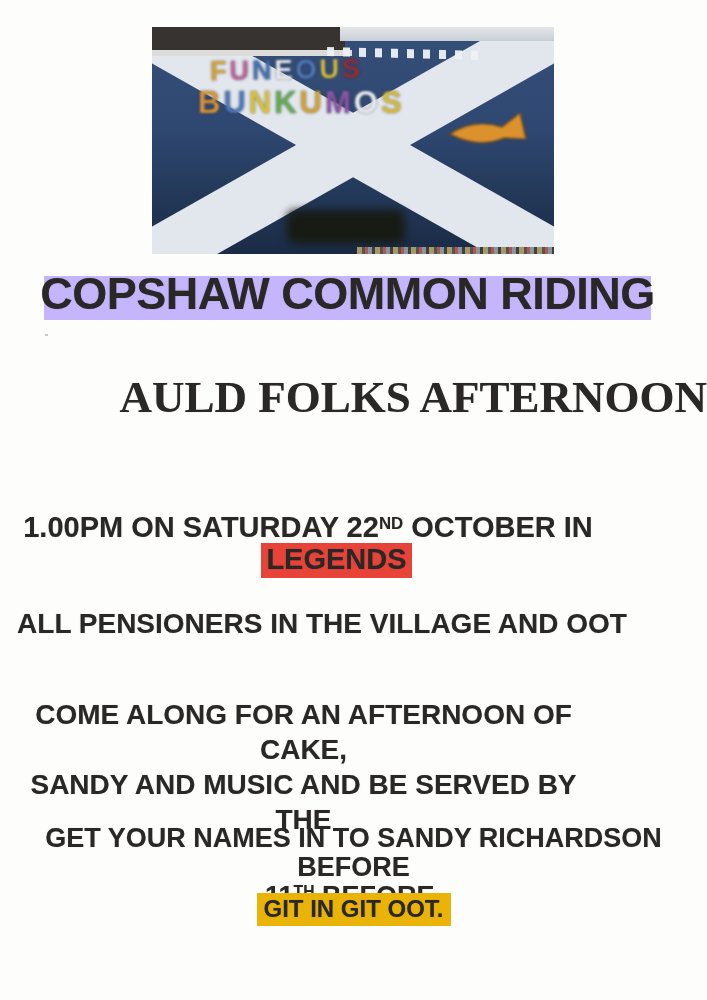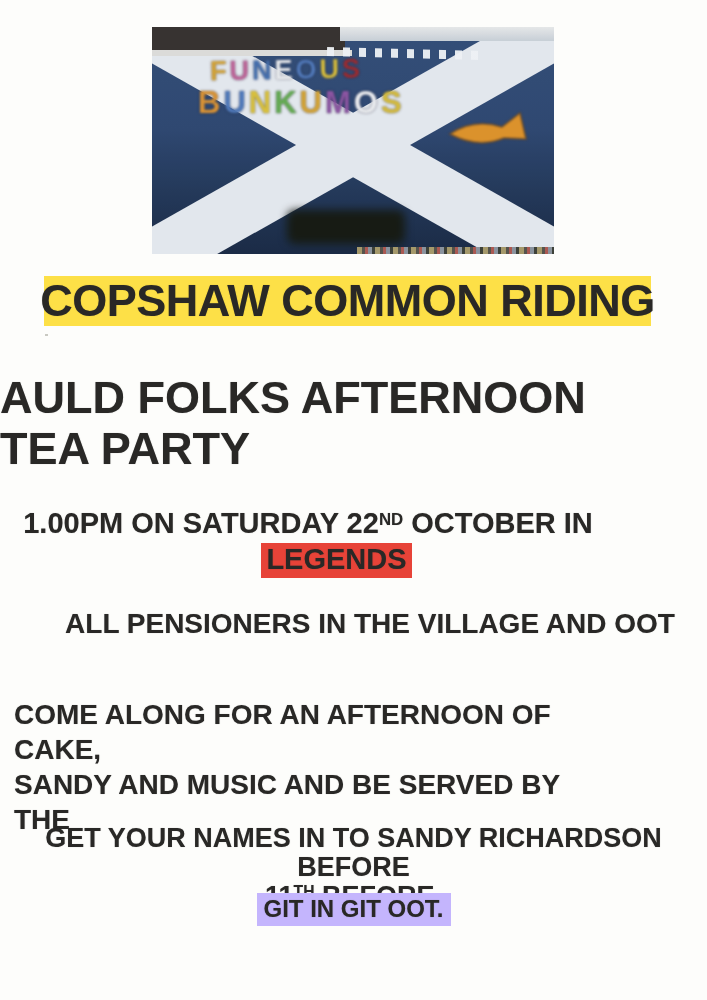--- a/index.html
+++ b/index.html
@@ -49,53 +49,53 @@
     background: #12170f; border-radius: 8px; filter: blur(4px);
   }
   .bstrip {
     left: 205px; right: 0; bottom: 0; height: 7px;
     background: repeating-linear-gradient(90deg, #a89a66 0 5px, #53524a 5px 8px, #b3564e 8px 11px, #8a94a0 11px 15px, #3a3e36 15px 18px);
   }
 
   
   .txt { text-shadow: 0 0 1px rgba(45,45,45,0.35); }
   .banner {
-    left: 44px; top: 276px; width: 607px; height: 50px;
-    background: #fde047;
-    display: flex; align-items: center; justify-content: center;
+    left: 44px; top: 276px; width: 607px; height: 44px;
+    background: #c4b5fd;
+    display: flex; align-items: flex-end; justify-content: center;
     font-size: 45px; letter-spacing: -0.5px; white-space: nowrap;
   }
   .heading {
     left: 0; top: 372px; width: 707px;
-    text-align: left; font-size: 45px; line-height: 51px;
+    text-align: right; font-size: 45px; line-height: 51px; font-family: Liberation Serif, serif;
   }
   .when {
     left: 0; top: 507px; width: 616px;
-    text-align: center; font-size: 29px; line-height: 32px; white-space: nowrap;
+    text-align: center; font-size: 29px; line-height: 40px; white-space: nowrap;
   }
   sup.ord {
     font-size: 0.58em; position: relative; top: -0.5em;
     vertical-align: baseline; letter-spacing: 0;
   }
   .venue-line { left: 0; top: 543px; width: 673px; text-align: center; font-size: 29px; }
   .venue { background: #e74338; padding: 0 5px 2px; display: inline-block; }
   .invitees {
     left: 0; top: 606px; width: 644px;
-    text-align: center; font-size: 28px; line-height: 35px; padding-left: 48px;
+    text-align: center; font-size: 28px; line-height: 35px;
   }
   .description {
-    left: 14px; top: 697px; width: 607px;
-    text-align: left; font-size: 28px; line-height: 35px;
+    left: 0; top: 697px; width: 607px;
+    text-align: center; font-size: 28px; line-height: 35px;
   }
   .rsvp {
     left: 0; top: 824px; width: 707px;
     text-align: center; font-size: 27px; line-height: 29px;
   }
   .slogan-line { left: 0; top: 893px; width: 707px; text-align: center; font-size: 24px; }
-  .slogan { background: #c4b5fd; padding: 2px 7px 3px; display: inline-block; }
+  .slogan { background: #eab308; padding: 2px 7px 3px; display: inline-block; }
   .speck { left: 45px; top: 334px; width: 3px; height: 2px; background: #c9c9c2; }
 </style>
 </head>
 <body>
 
 <div class="abs photo">
   <div class="photo-inner">
     <div class="abs band band1"></div>
     <div class="abs band band2"></div>
     <div class="abs shelf"></div>
@@ -111,21 +111,20 @@
     <div class="abs bstrip"></div>
   </div>
 </div>
 
 <div class="abs banner txt">
   <span>COPSHAW COMMON RIDING</span>
 </div>
 
 <div class="abs heading txt">
   <div>AULD FOLKS AFTERNOON</div>
-  <div>TEA PARTY</div>
 </div>
 
 <div class="abs when txt">
   <span>1.00PM ON SATURDAY 22</span><sup class="ord">ND</sup><span> OCTOBER IN</span>
 </div>
 
 <div class="abs venue-line txt">
   <span class="venue">LEGENDS</span>
 </div>
 

